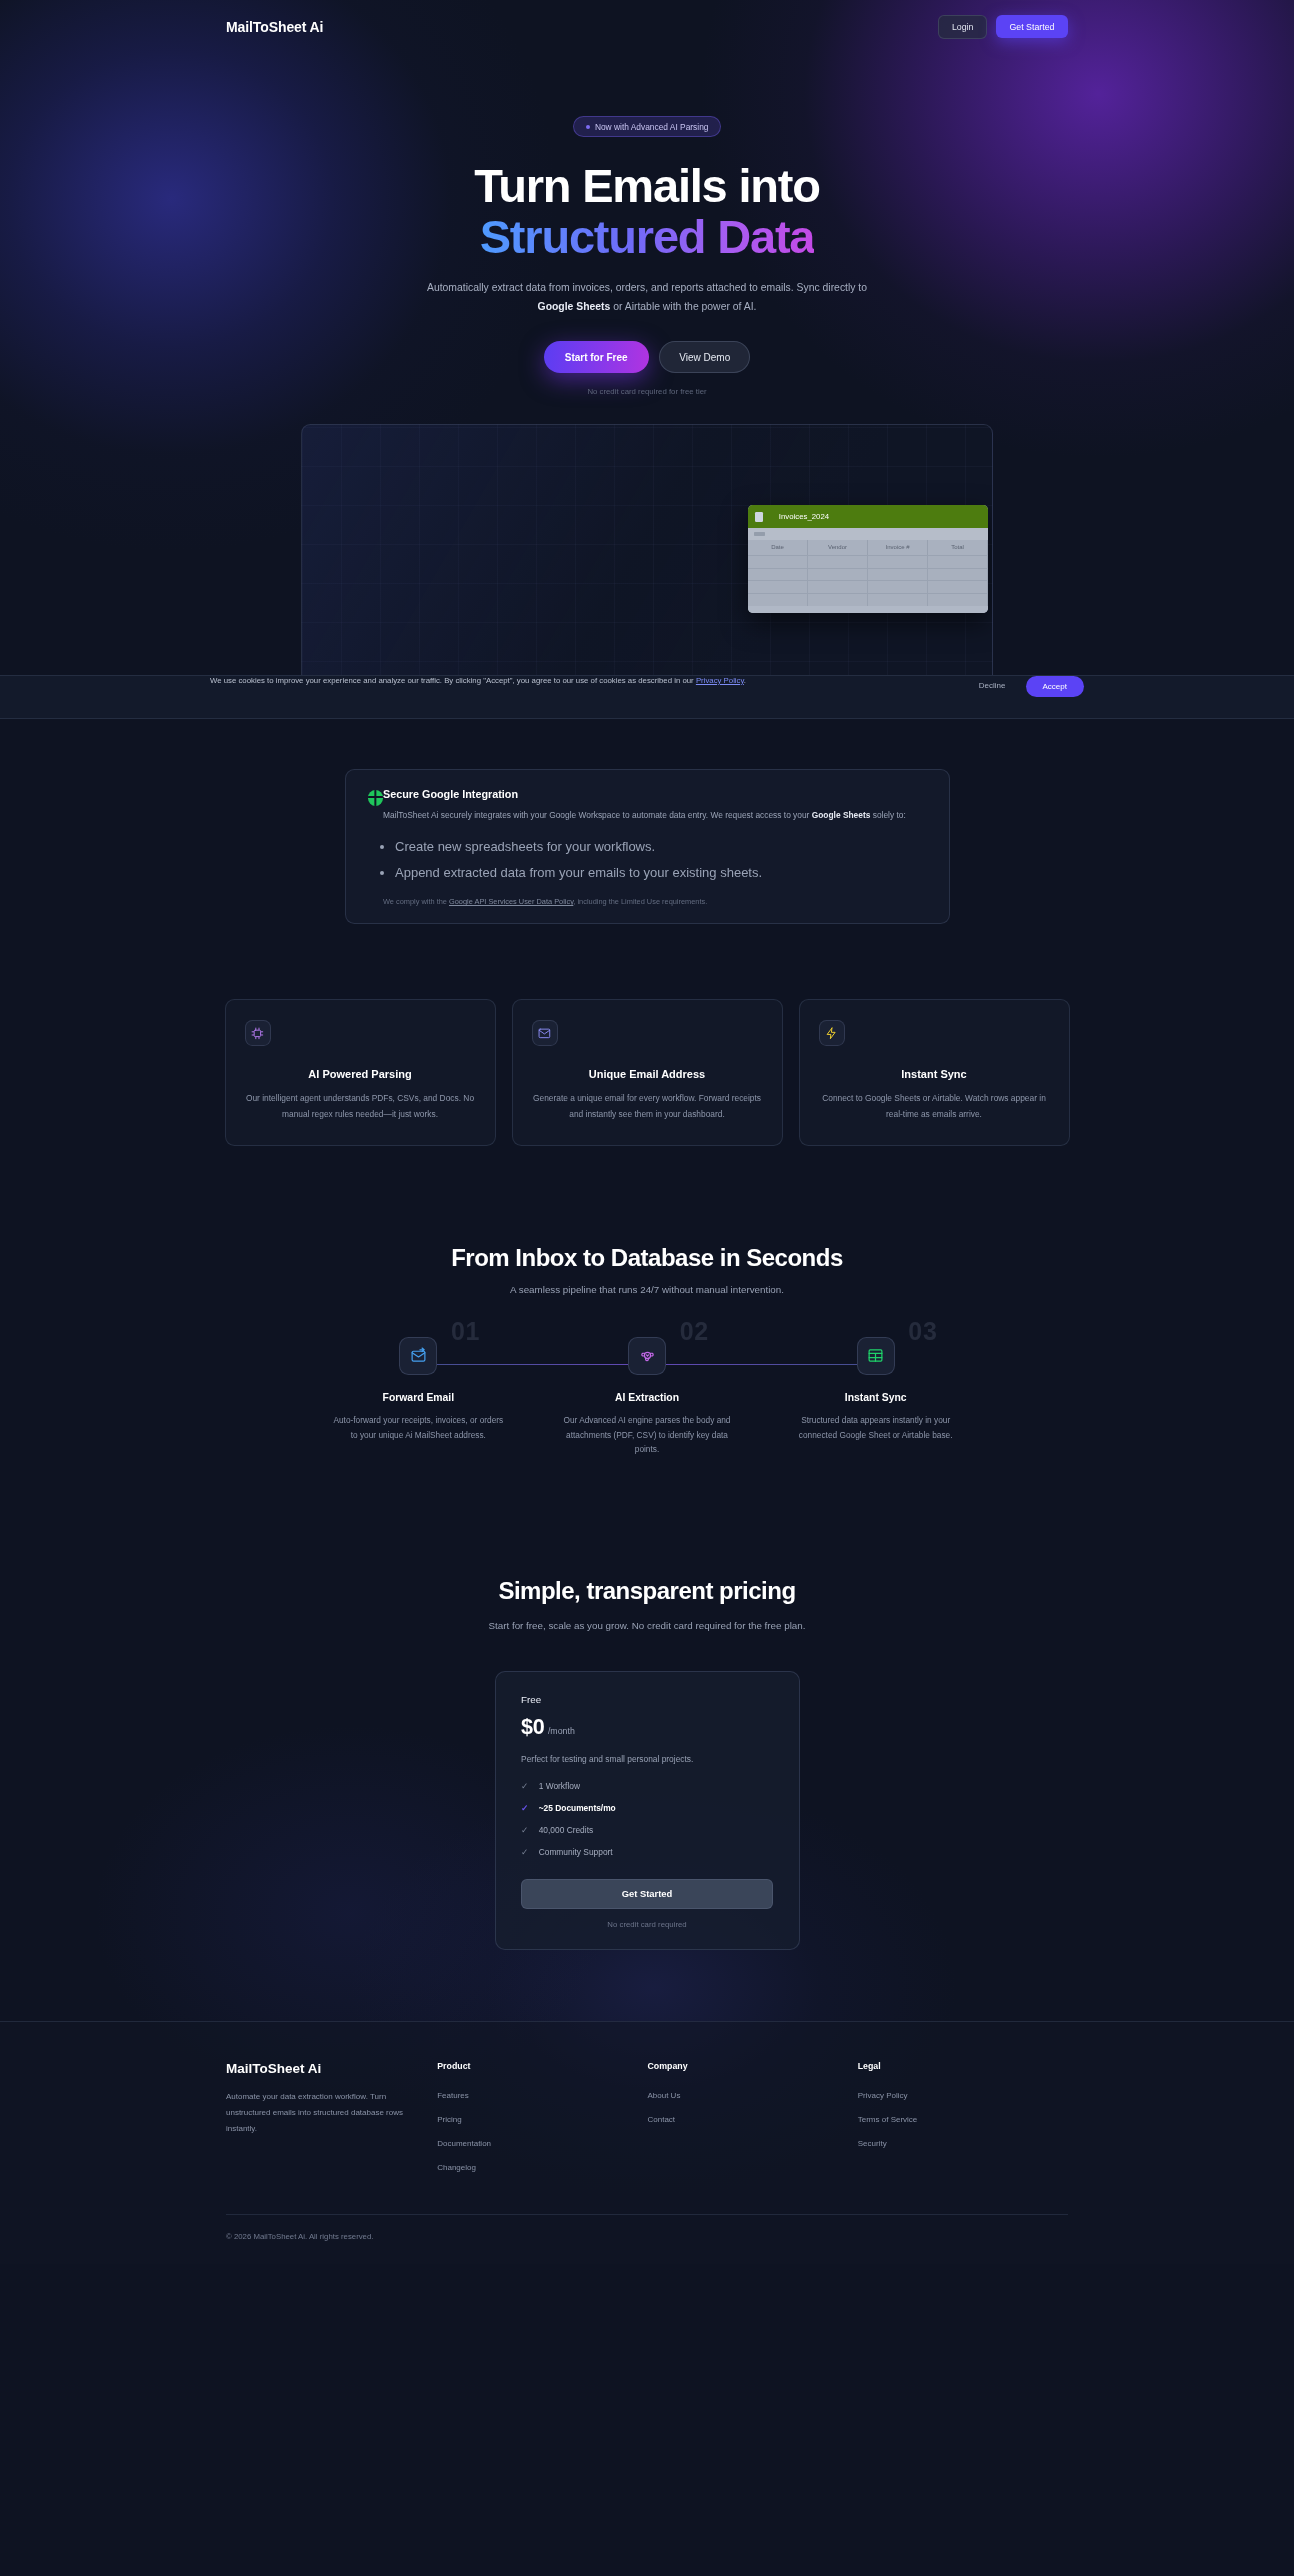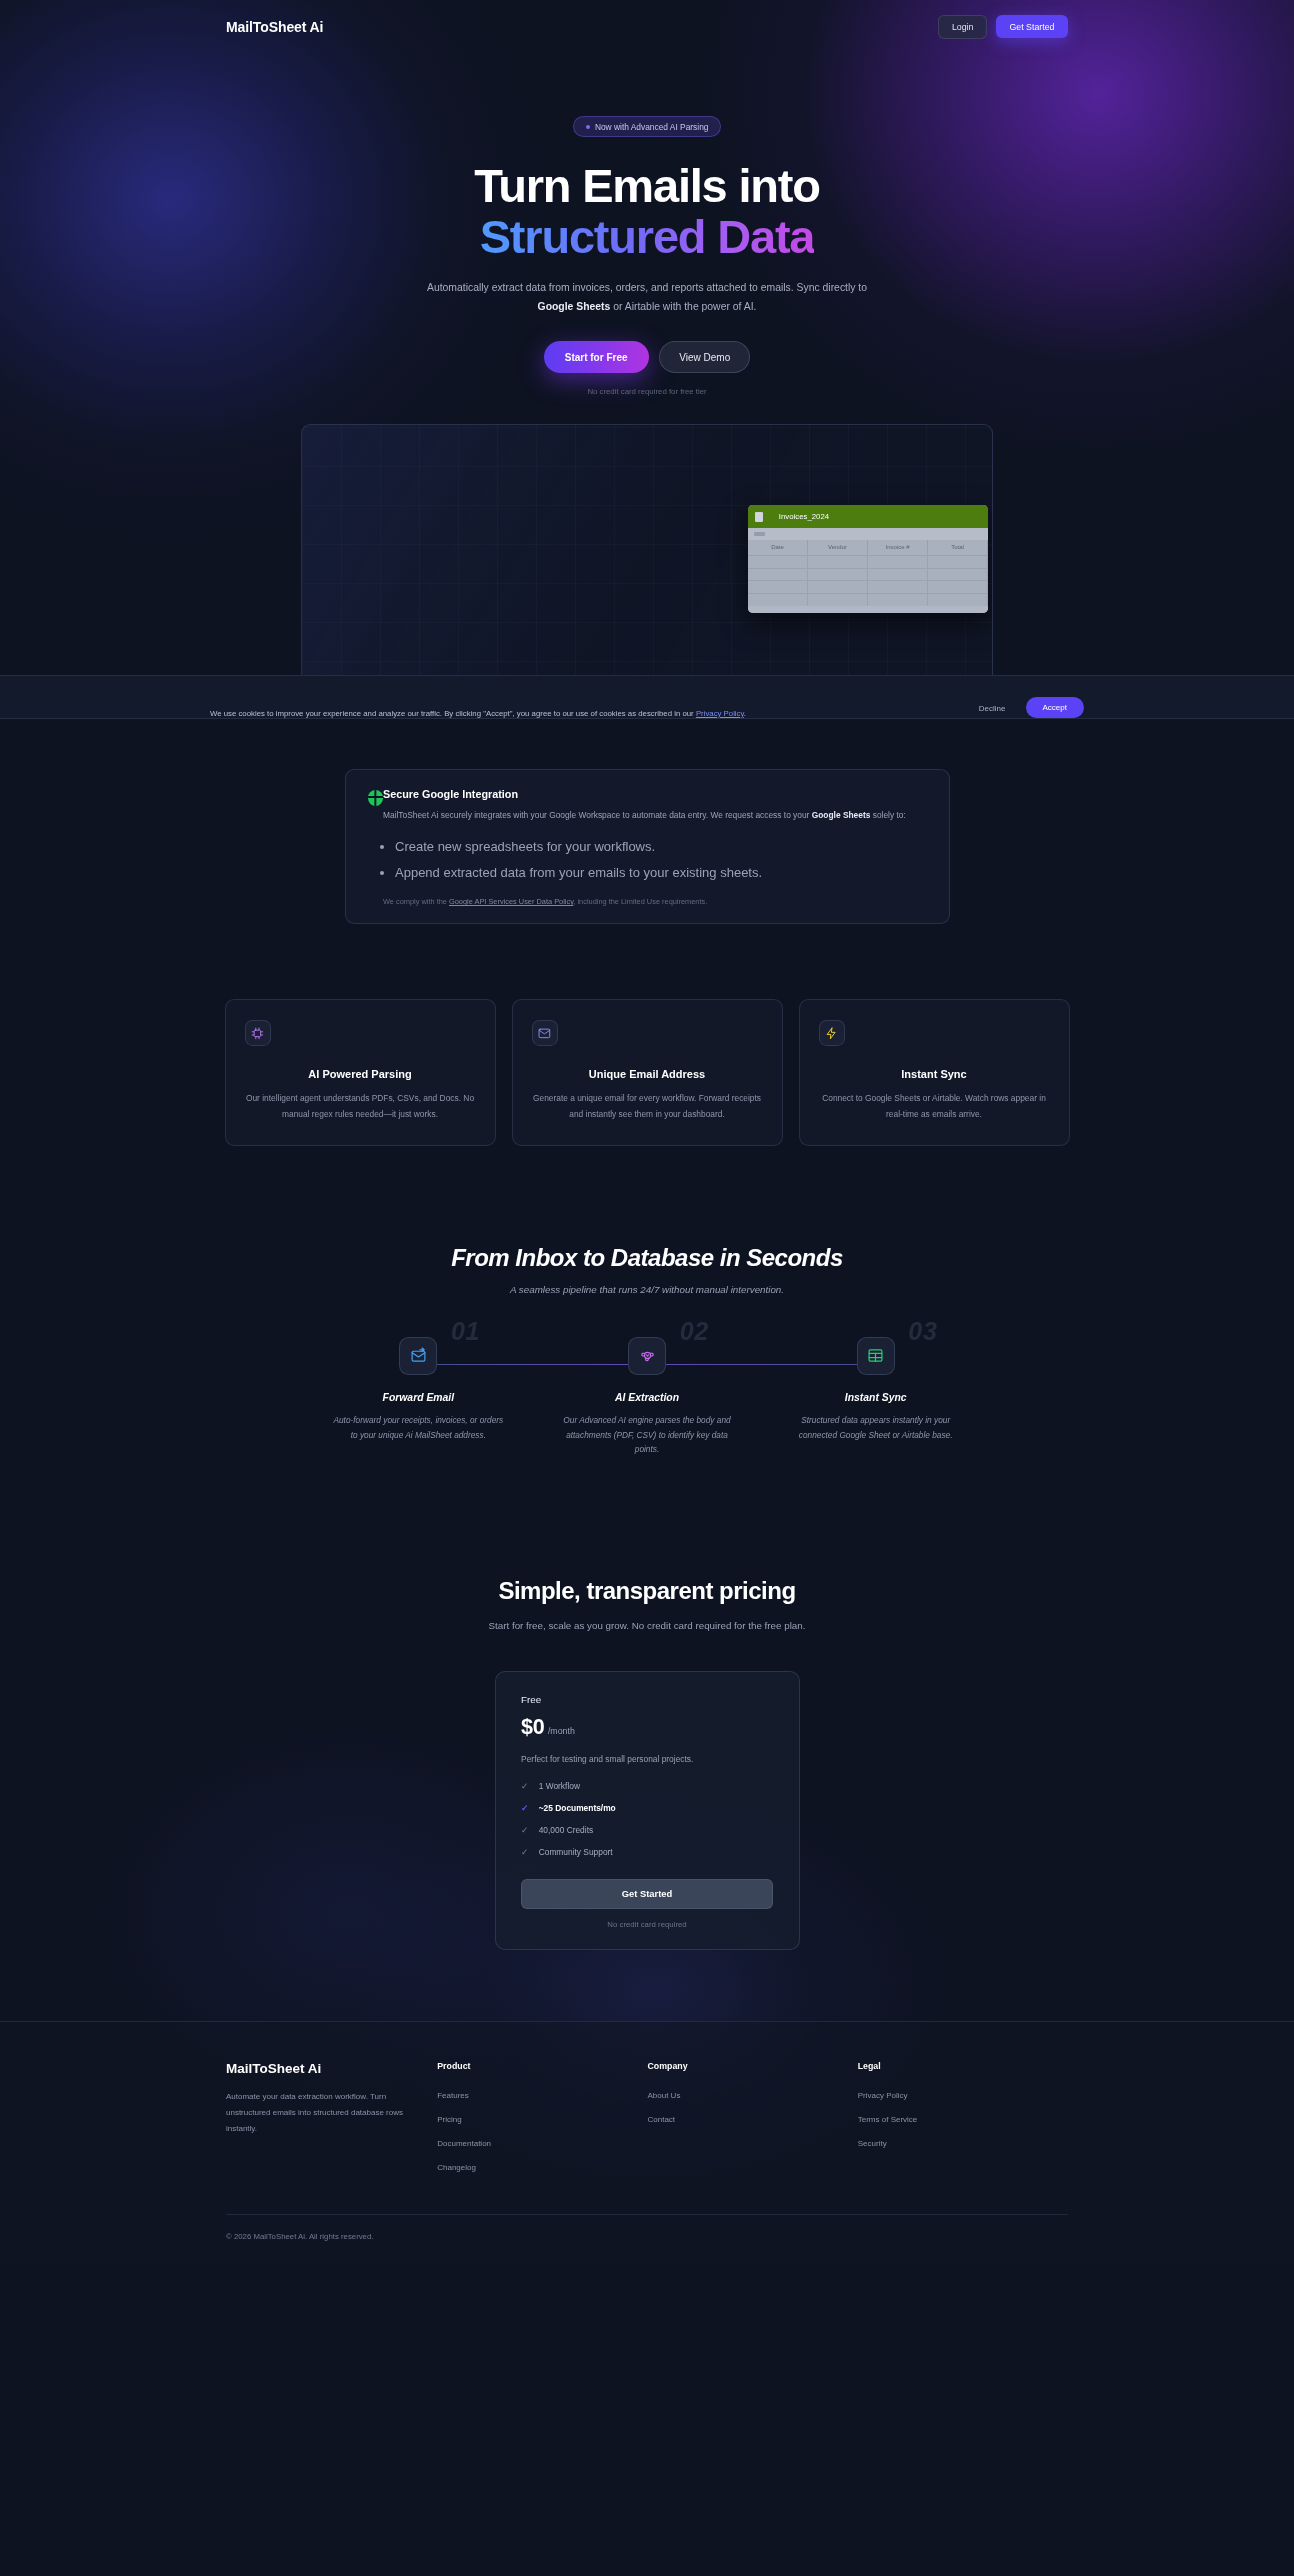--- a/index.html
+++ b/index.html
@@ -128,21 +128,21 @@
   .sheet-row { display: flex; height: 12.8px; border-top: 0.7px solid #9aa3b2; }
   .sheet-row span { flex: 1; border-right: 0.7px solid #9aa3b2; }
   .sheet-foot { height: 7.4px; background: #b0b8c6; }
 
   
   .cookie-banner {
     position: absolute; left: 0; top: 675px; width: 1294px; height: 44px;
     z-index: 40; background: #131a2b;
     border-top: 0.7px solid rgba(58,68,94,0.45);
     border-bottom: 0.7px solid rgba(58,68,94,0.45);
-    display: flex; align-items: flex-end; padding: 0 210px;
+    display: flex; align-items: flex-start; padding: 0 210px;
   }
   .cookie-text { flex: 1; font-size: 7.8px; color: #b9c0cf; }
   .cookie-text a { color: #7d8cf5; text-decoration: underline; }
   .btn-decline {
     background: transparent; border: none; color: #a9b1c2; font-size: 8px;
     padding: 5.4px 10.8px; cursor: pointer; font-family: inherit; margin-right: 9.4px;
   }
   .btn-accept {
     background: #5b43f5; border: none; color: #fff; font-size: 8px;
     padding: 6px 17px; border-radius: 673px; cursor: pointer; font-family: inherit;
@@ -184,21 +184,21 @@
   }
   .ficon {
     width: 26px; height: 26px; border-radius: 7.4px;
     background: rgba(27,34,53,0.95); border: 0.7px solid rgba(64,74,100,0.6);
     display: flex; align-items: center; justify-content: center;
   }
   .fcard h4 { margin-top: 21.6px; font-size: 11px; color: #ffffff; font-weight: bold; text-align: center; }
   .fcard p { margin-top: 11.5px; font-size: 8.4px; line-height: 1.82; color: #8e97ab; text-align: center; }
 
   
-  .how { margin-top: 98px; text-align: center; font-style: italic; }
+  .how { margin-top: 98px; text-align: center; }
   .how h2 { font-size: 24px; color: #ffffff; font-weight: bold; letter-spacing: -0.5px; }
   .how p.lead { margin-top: 12px; font-size: 9.8px; color: #98a1b4; }
   .steps { margin: 42px auto 0; width: 686px; position: relative; display: flex; }
   .steps .railline {
     position: absolute; left: 120px; right: 120px; top: 27px; height: 0.7px;
     background: linear-gradient(90deg, rgba(86,98,180,0.75) 0%, rgba(120,86,220,0.8) 50%, rgba(86,98,180,0.75) 100%);
   }
   .step { flex: 1; position: relative; }
   .step .bignum {
     position: absolute; top: -20px; font-size: 25px; font-weight: bold;

